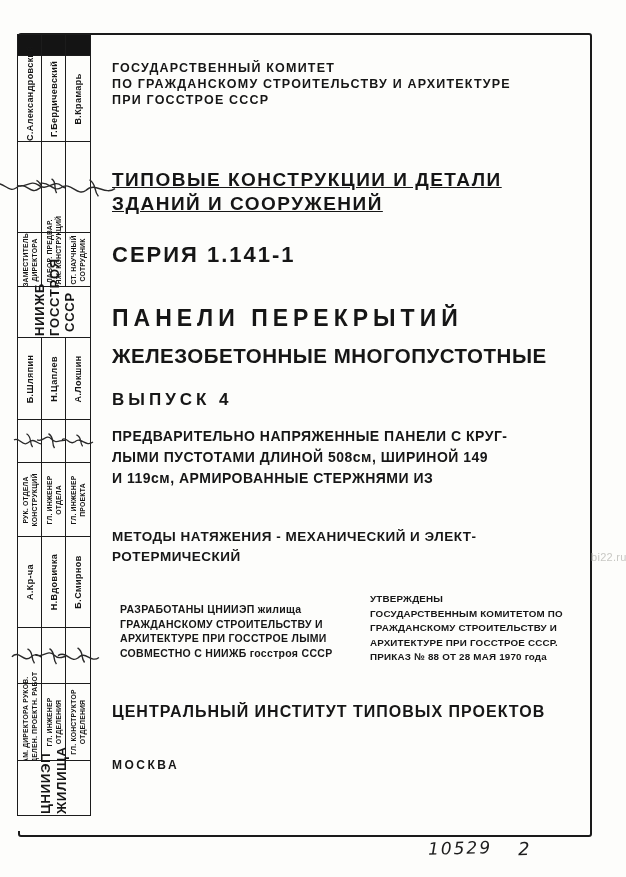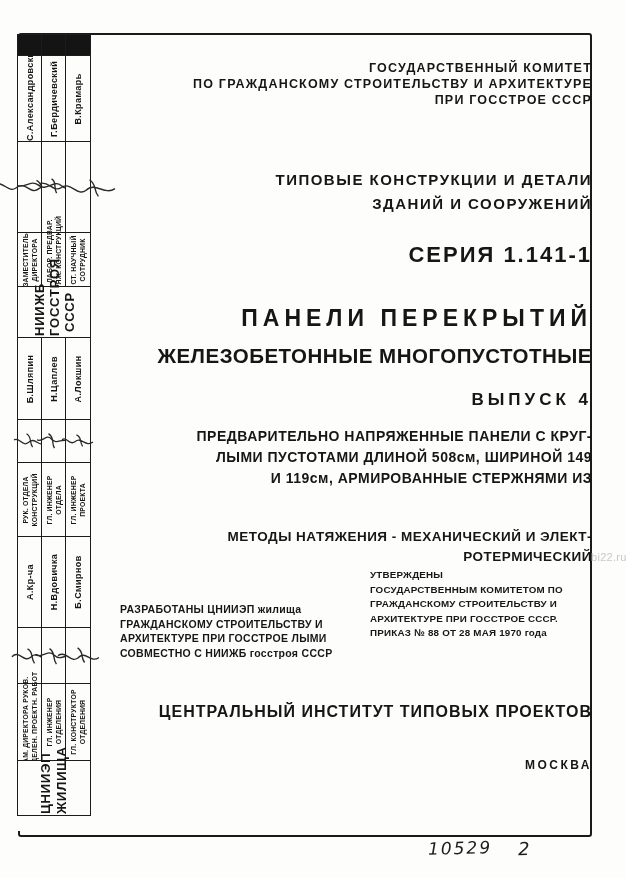--- a/index.html
+++ b/index.html
@@ -29,32 +29,32 @@
   .g1name .vwrap{width:84px;} .g2name .vwrap{width:80px;} .g3name .vwrap{width:88px;}
   .g1role .vwrap{width:120px;} .g2role .vwrap{width:110px;} .g3role .vwrap{width:120px;}
   .org1 .vwrap{width:48px;} .org2 .vwrap{width:52px;}
   .nametxt{font-size:9px;letter-spacing:0.4px;}
   .roletxt{font-size:6.8px;line-height:8.5px;letter-spacing:0.2px;}
   .orgtxt1{font-size:13px;line-height:15px;letter-spacing:0.8px;}
   .orgtxt2{font-size:13.5px;line-height:16px;letter-spacing:0.5px;}
   .sig{position:absolute;left:50%;top:50%;transform:translate(-50%,-50%) rotate(-86deg);}
   .sig svg{display:block;}
   
-  .blk{position:absolute;left:92px;width:500px;text-align:right;}
+  .blk{position:absolute;left:112px;width:500px;text-align:left;}
   .org-block{top:60px;font-size:12.5px;line-height:16px;letter-spacing:1.2px;}
-  .series-heading{top:168px;font-size:15px;line-height:24px;letter-spacing:1.5px;}
+  .series-heading{top:168px;font-size:19px;line-height:24px;letter-spacing:1.5px;text-decoration:underline;}
   .seriya{top:242px;font-size:22px;letter-spacing:2px;}
   .title1{top:305px;font-size:23px;letter-spacing:5px;}
   .title2{top:344px;font-size:20.5px;letter-spacing:0.5px;}
   .vypusk{top:390px;font-size:17px;letter-spacing:4px;}
   .descr{top:426px;font-size:14px;line-height:21px;letter-spacing:0.5px;}
   .methods{top:527px;font-size:13.5px;line-height:20px;letter-spacing:0.5px;}
   .devel{position:absolute;left:120px;top:602px;width:250px;text-align:left;
     font-size:10.5px;line-height:14.5px;letter-spacing:0.3px;}
-  .approv{position:absolute;left:370px;top:568px;width:220px;text-align:left;
+  .approv{position:absolute;left:370px;top:592px;width:220px;text-align:left;
     font-size:9.8px;line-height:14.5px;letter-spacing:0.2px;}
   .institute{top:703px;font-size:16px;letter-spacing:1px;}
   .moskva{top:758px;font-size:12px;letter-spacing:2.5px;}
   
   .hand{position:absolute;top:838px;font-family:"DejaVu Sans",sans-serif;
     font-weight:400;font-style:italic;font-size:17px;letter-spacing:2px;
     color:#1d1d1d;transform:rotate(-1.5deg);}
   .hand1{left:428px;} .hand2{left:518px;font-size:18px;}
   .watermark{position:absolute;left:591px;top:551px;font-weight:400;
     font-size:11px;color:#c8c8c4;letter-spacing:0.3px;}

